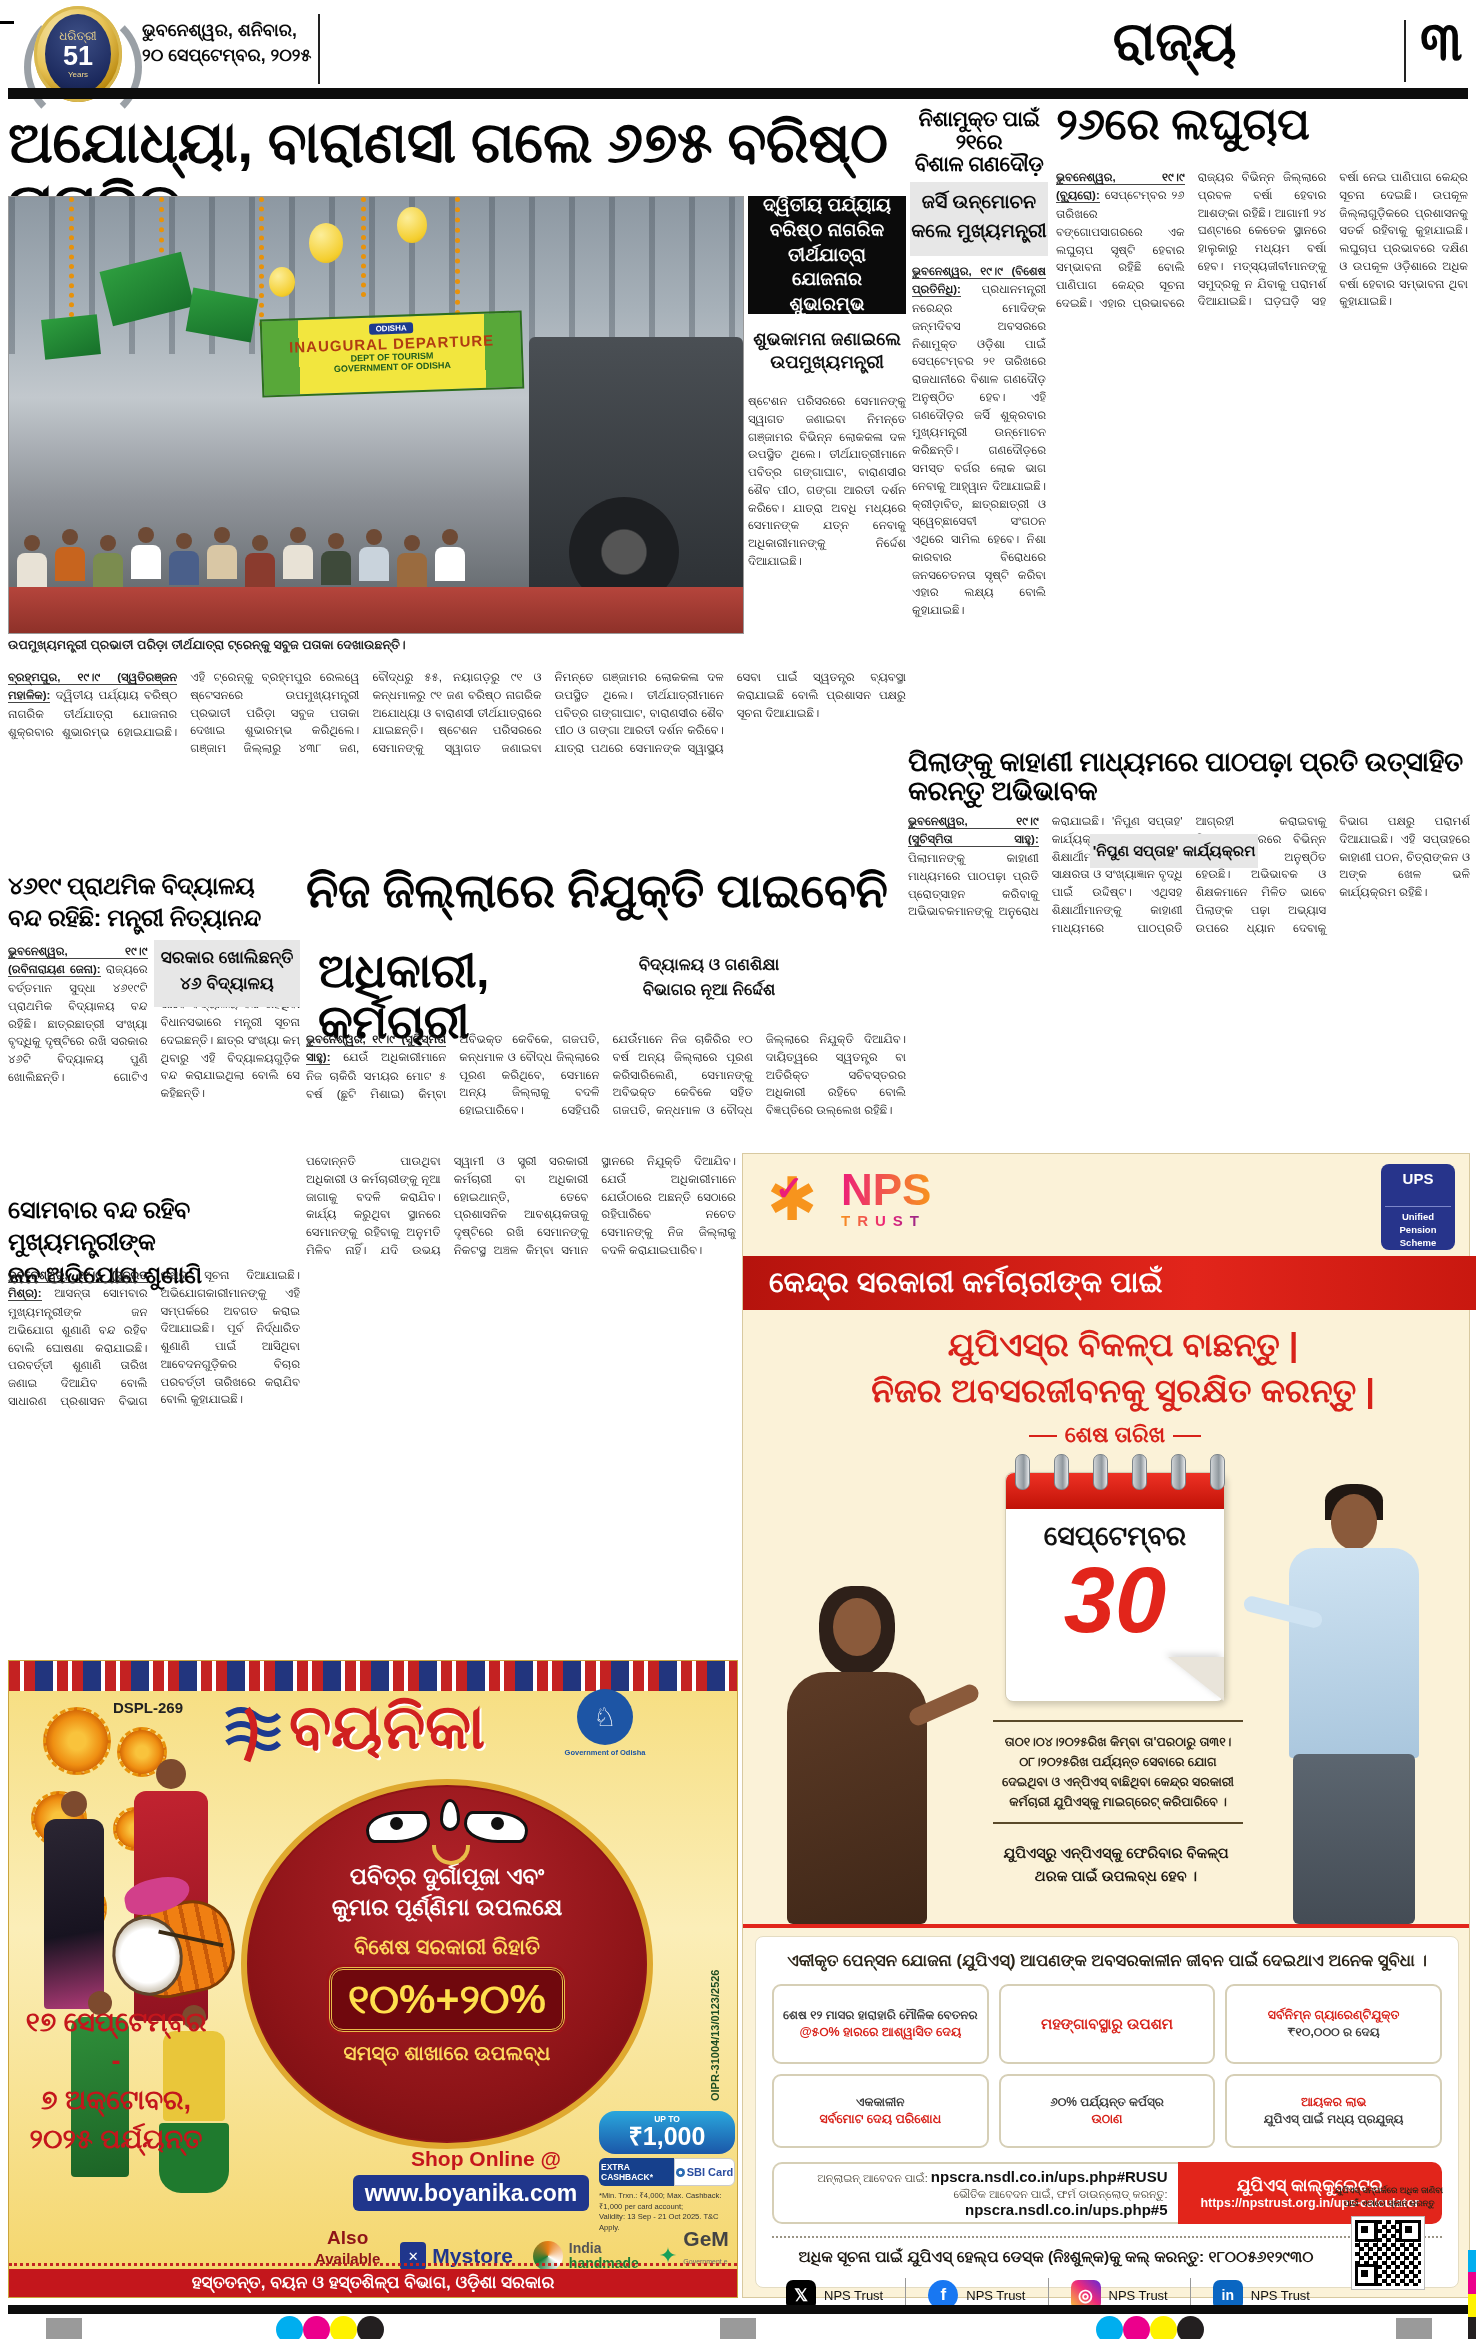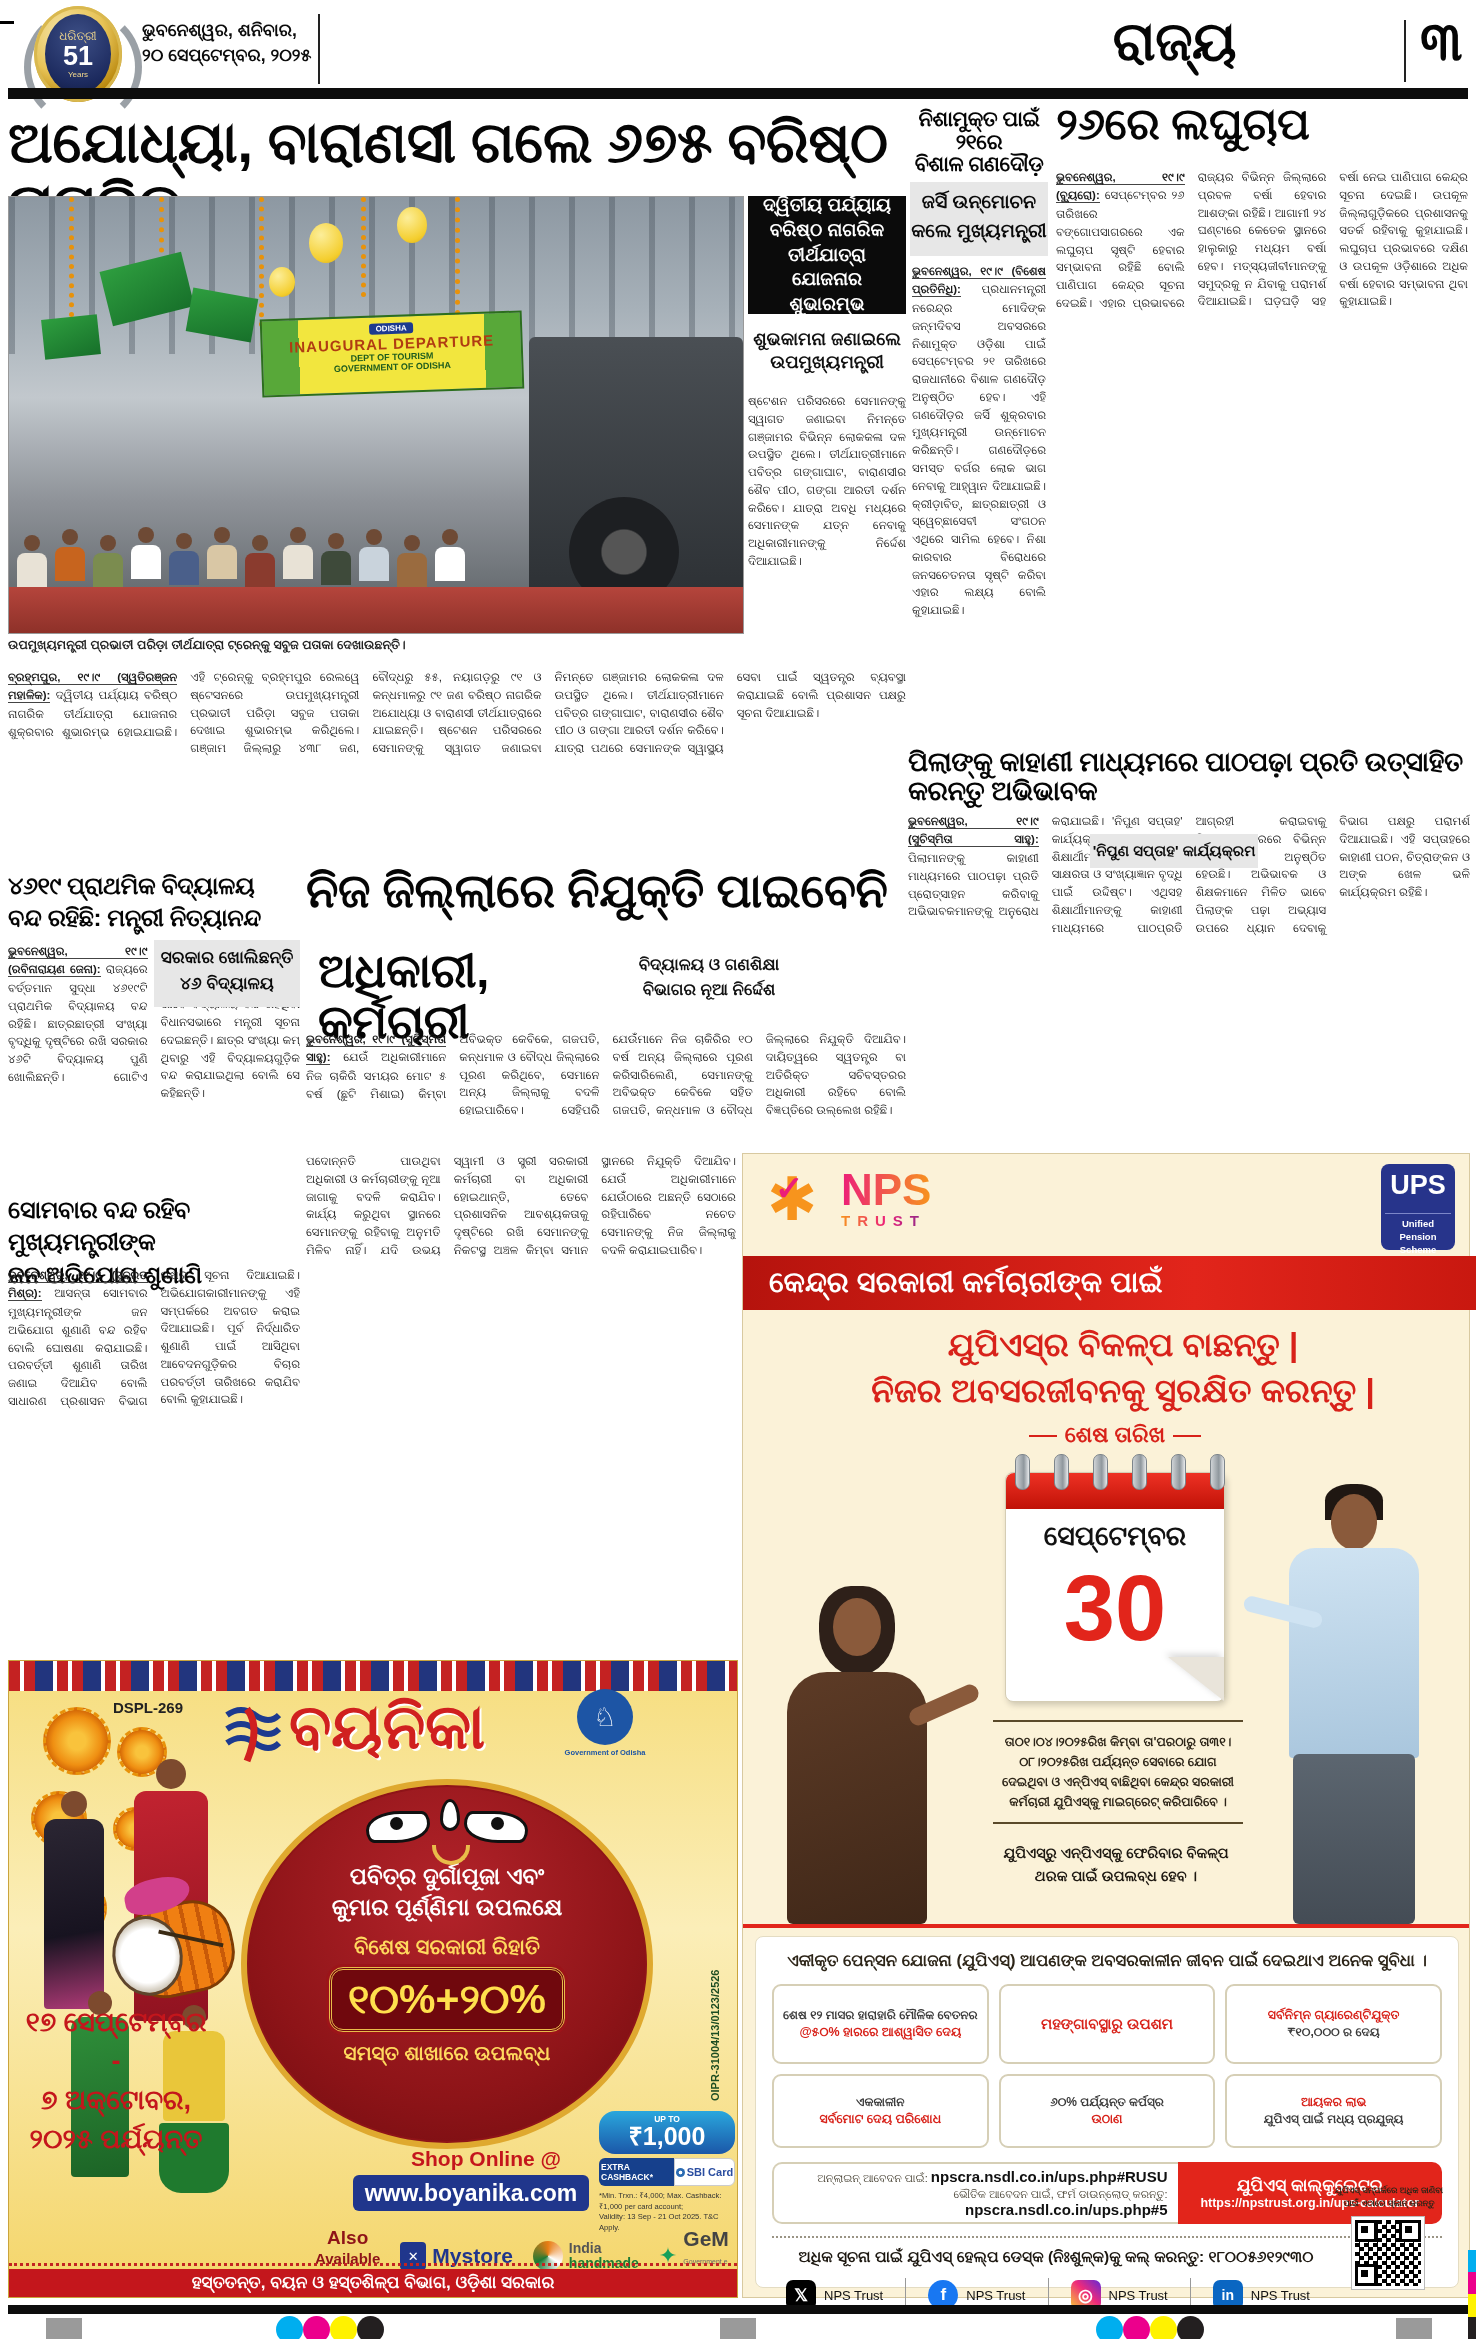--- a/index.html
+++ b/index.html
@@ -254,39 +254,39 @@
       <div class="abs" style="left:0;top:2px;width:64px;height:64px;">
         <span style="position:absolute;left:0;top:-6px;font-size:60px;color:#f7941d;">✱</span>
         <span style="position:absolute;left:8px;top:-2px;font-size:34px;color:#ec1e79;font-weight:bold;">✓</span>
       </div>
       <div class="abs" style="left:74px;top:0;">
         <div style="font-size:44px;font-weight:bold;line-height:1;background:linear-gradient(90deg,#ec1e79,#f7941d);-webkit-background-clip:text;background-clip:text;color:transparent;">NPS</div>
         <div style="font-size:15px;font-weight:bold;letter-spacing:7px;background:linear-gradient(90deg,#f7941d,#ec1e79,#7b2d8b);-webkit-background-clip:text;background-clip:text;color:transparent;">TRUST</div>
       </div>
     </div>
     <div class="abs" style="right:14px;top:10px;width:74px;height:86px;background:#27348b;border-radius:8px;color:#fff;text-align:center;padding:6px 4px;box-sizing:border-box;">
-      <div style="font-size:27px;font-weight:bold;border-bottom:1px solid #7c86c9;padding-bottom:12px;">UPS</div>
+      <div style="font-size:15px;font-weight:bold;border-bottom:1px solid #7c86c9;padding-bottom:19px;">UPS</div>
       <div style="font-size:9.5px;font-weight:bold;line-height:1.35;margin-top:4px;">Unified Pension Scheme</div>
     </div>
 
     <div class="abs nps-band" style="left:0;top:102px;width:726px;height:54px;font-size:29px;padding-left:26px;">କେନ୍ଦ୍ର ସରକାରୀ କର୍ମଚାରୀଙ୍କ ପାଇଁ</div>
 
     <div class="abs nps-red" style="left:120px;top:168px;width:520px;text-align:center;font-weight:bold;font-size:33px;line-height:1.4;">
       <div>ଯୁପିଏସ୍‌ର ବିକଳ୍ପ ବାଛନ୍ତୁ |</div>
       <div>ନିଜର ଅବସରଜୀବନକୁ ସୁରକ୍ଷିତ କରନ୍ତୁ |</div>
     </div>
     <div class="abs nps-red" style="left:282px;top:268px;width:180px;text-align:center;font-weight:bold;font-size:22px;border-top:0;">
       <span style="display:inline-block;width:28px;height:2px;background:#d8221a;vertical-align:middle;margin-right:8px;"></span><span>ଶେଷ ତାରିଖ</span><span style="display:inline-block;width:28px;height:2px;background:#d8221a;vertical-align:middle;margin-left:8px;"></span>
     </div>
 
     <div class="abs" style="left:262px;top:300px;width:218px;height:246px;">
       <div style="position:absolute;left:0;top:18px;width:218px;height:228px;" class="cal">
         <div class="cal-top" style="width:100%;height:36px;"></div>
         <div style="text-align:center;font-size:27px;font-weight:bold;color:#111;margin-top:12px;">ସେପ୍ଟେମ୍ବର</div>
-        <div style="text-align:center;font-size:92px;font-weight:bold;color:#e2251b;line-height:1;margin-top:10px;">30</div>
+        <div style="text-align:center;font-size:92px;font-weight:bold;color:#e2251b;line-height:1;margin-top:2px;font-style:italic;">30</div>
         <div class="curl" style="position:absolute;right:0;bottom:0;"></div>
       </div>
       <div style="position:absolute;left:10px;top:0;display:flex;gap:24px;">
         <div class="ring"></div>
           <div class="ring"></div>
           <div class="ring"></div>
           <div class="ring"></div>
           <div class="ring"></div>
           <div class="ring"></div>
       </div>

